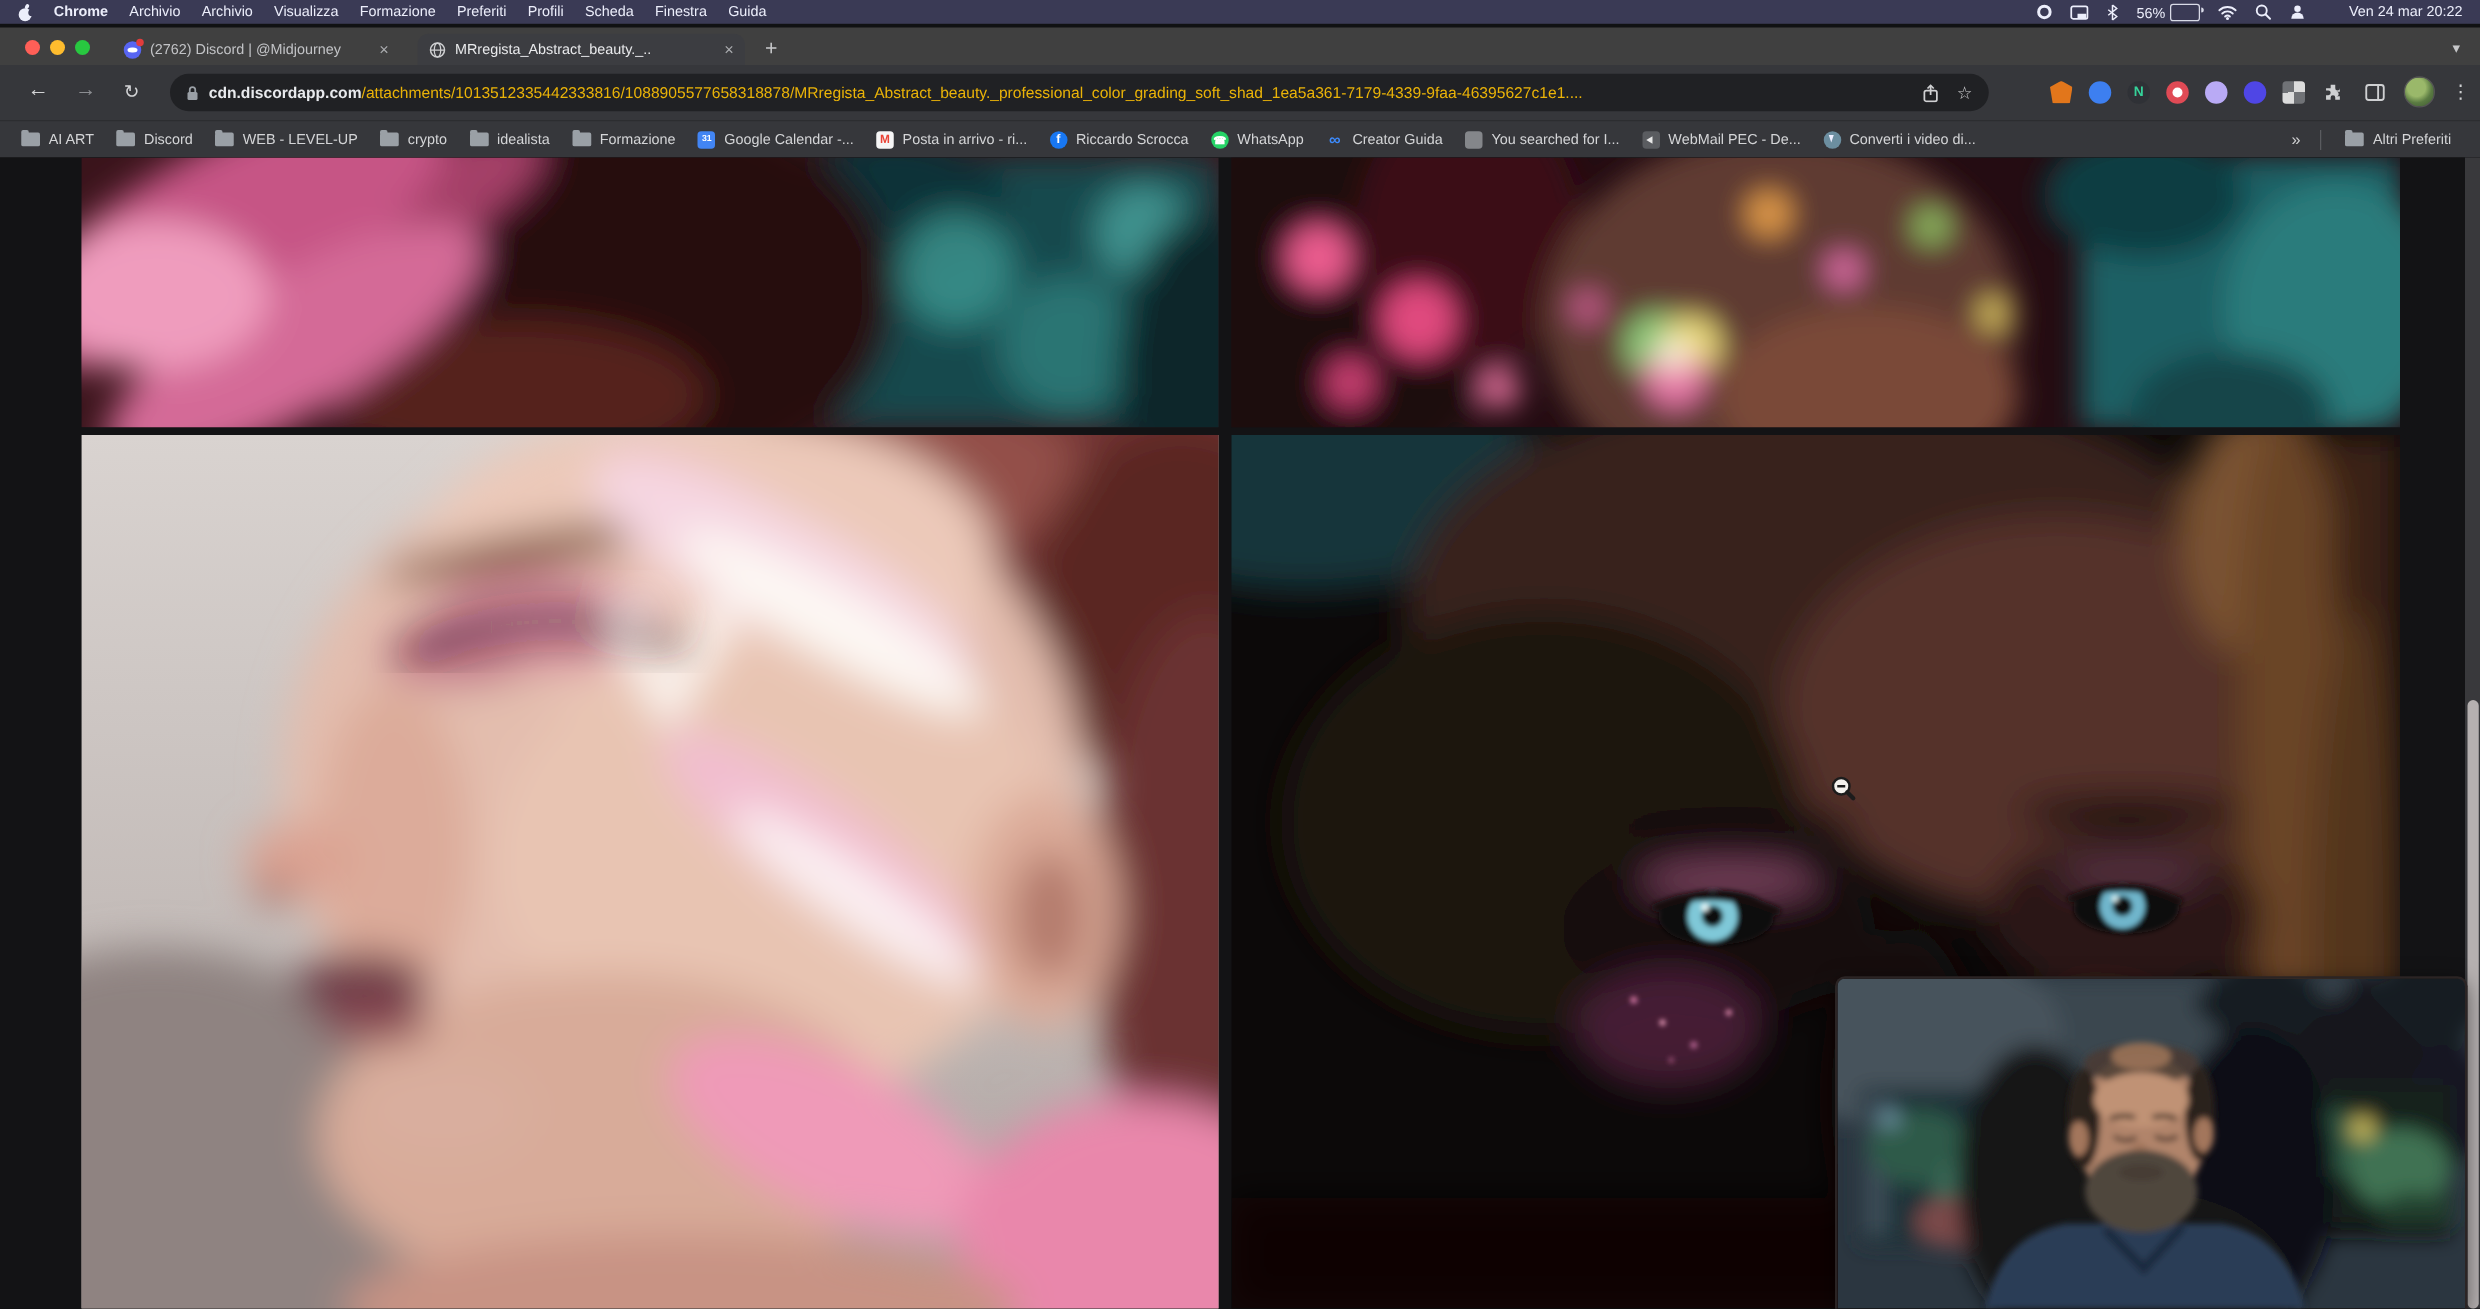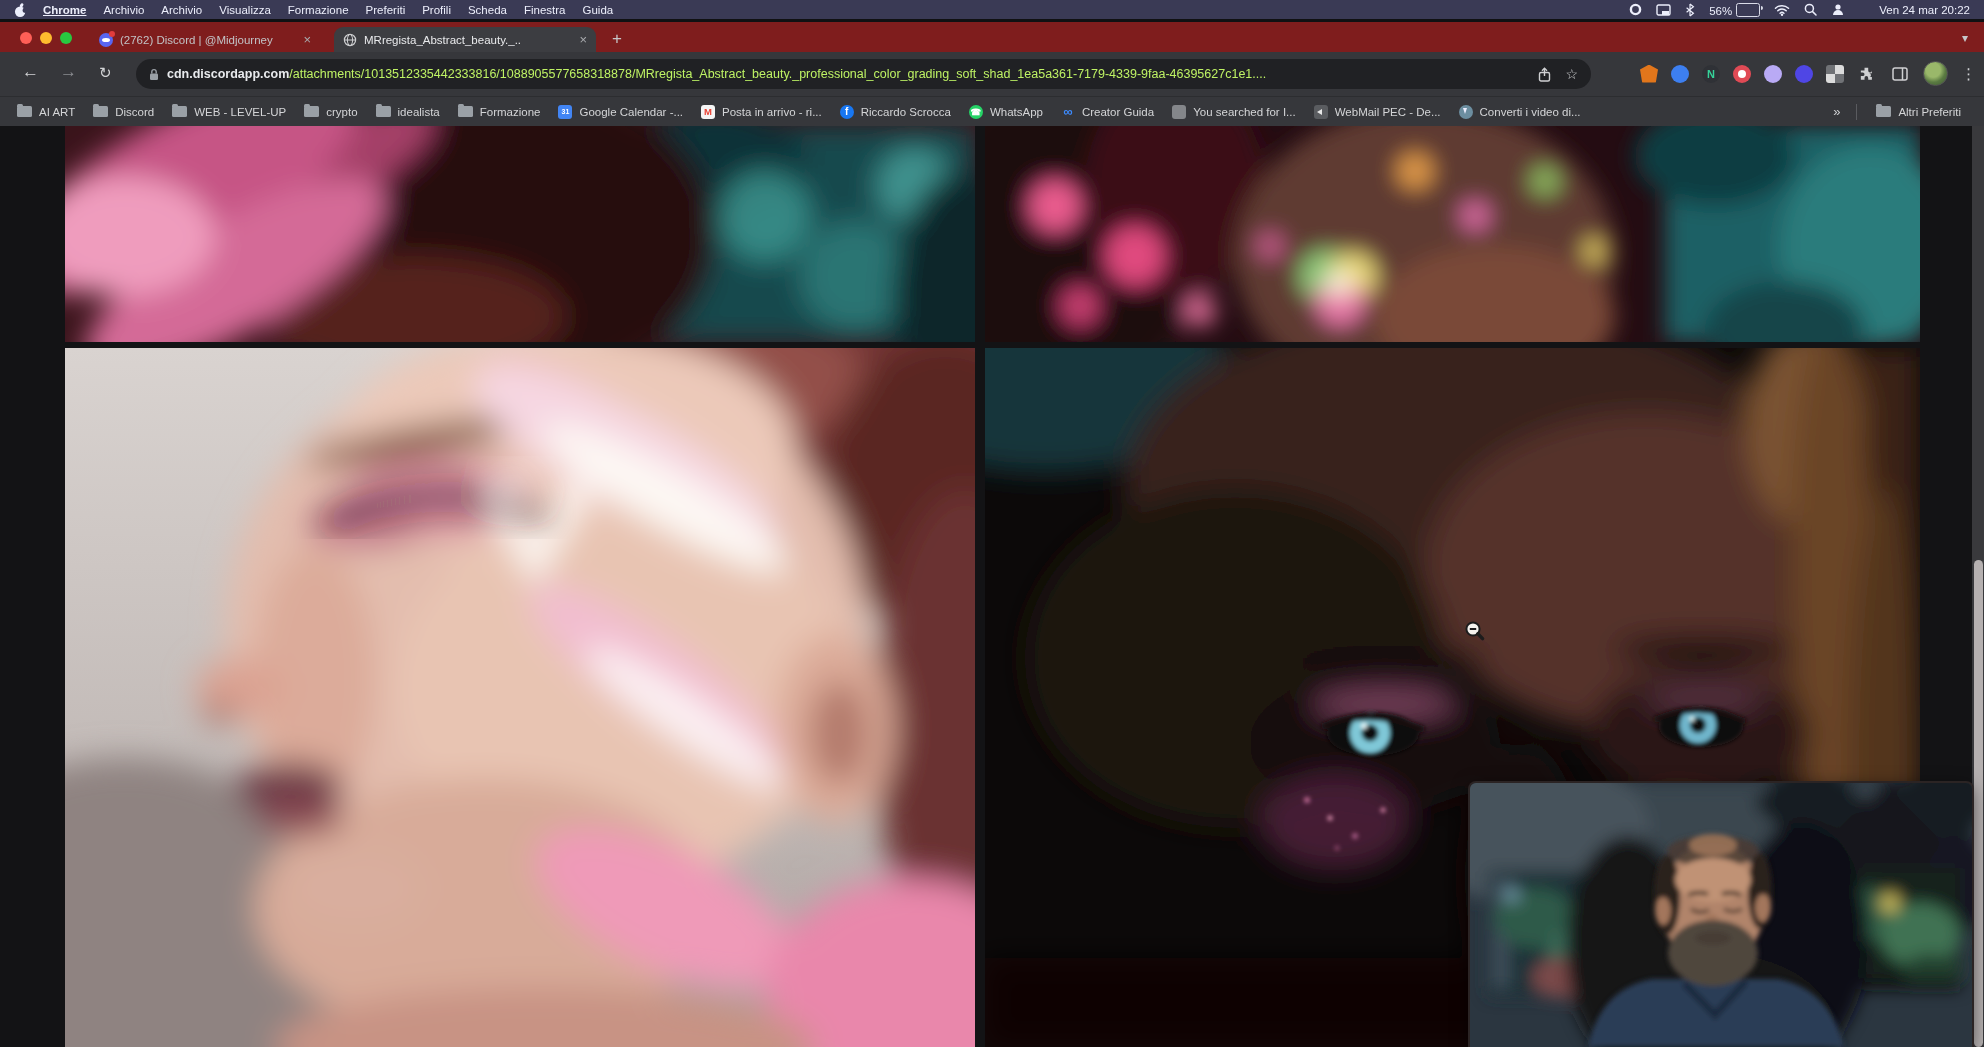--- a/index.html
+++ b/index.html
@@ -3,31 +3,31 @@
 <meta charset="utf-8">
 <style>
   html,body{margin:0;padding:0;}
   body{width:1984px;height:1047px;position:relative;overflow:hidden;
        background:#131315;font-family:"Liberation Sans",sans-serif;
        -webkit-font-smoothing:antialiased;}
   
   .menubar{position:absolute;top:0;left:0;right:0;height:19px;background:#3a3a55;
            display:flex;align-items:center;padding:0 14px;color:#eceefb;font-size:11.5px;z-index:50;}
   .menubar .mitem{margin-right:17px;white-space:nowrap;}
-  .menubar .app-name{font-weight:700;text-decoration:underline;}
+  .menubar .app-name{font-weight:700;}
   .apple{width:13px;height:15px;margin-right:16px;position:relative;top:1px;}
   .mb-right{margin-left:auto;display:flex;align-items:center;gap:14px;}
   .mb-ic{display:inline-flex;align-items:center;}
   .batt-wrap{display:flex;align-items:flex-end;gap:4px;}
   .batt-body{width:20px;height:10px;border:1px solid #d9dbe8;border-radius:2.5px;position:relative;padding:1px;}
   .batt-body::after{content:"";position:absolute;right:-4px;top:2.5px;width:2px;height:4px;background:#d9dbe8;border-radius:0 2px 2px 0;}
   .batt-fill{height:100%;width:56%;background:#ffffff;border-radius:1px;}
   .clock{white-space:nowrap;margin-left:20px;}
   
-  .tabstrip{position:absolute;top:19px;left:0;right:0;height:33px;background:#7f1d1d;}
+  .tabstrip{position:absolute;top:19px;left:0;right:0;height:33px;background:#404040;}
   .tabstrip::before{content:"";position:absolute;top:0;left:0;right:0;height:3px;background:#101113;}
   .lights{position:absolute;left:20px;top:13px;display:flex;gap:8px;}
   .light{width:12px;height:12px;border-radius:50%;}
   .l-close{background:#ff5f57;} .l-min{background:#febc2e;} .l-max{background:#28c840;}
   .tab{position:absolute;top:8px;height:25px;display:flex;align-items:center;gap:7px;
        font-size:11.5px;color:#c2c3c6;padding:0 9px;box-sizing:border-box;}
   .tab .title{white-space:nowrap;overflow:hidden;text-overflow:ellipsis;flex:1;}
   .tab1{left:90px;width:230px;}
   .tab2{left:334px;width:262px;background:#3c3d41;border-radius:9px 9px 0 0;color:#e9eaec;}
   .tab-close{color:#a9abae;font-size:13px;line-height:1;cursor:default;}
@@ -39,21 +39,21 @@
   .tab-chevron{position:absolute;right:16px;top:12px;color:#c6c7c9;font-size:12px;}
   
   .toolbar{position:absolute;top:52px;left:0;right:0;height:44px;background:#36373b;}
   .nav-btn{position:absolute;top:10px;font-size:17px;color:#d2d3d5;}
   .nav-back{left:22px;} .nav-fwd{left:60px;color:#8b8d91;} .nav-reload{left:99px;font-size:15px;top:12px;}
   .omnibox{position:absolute;left:136px;top:7px;width:1455px;height:30px;background:#202124;
            border-radius:15px;display:flex;align-items:center;padding:0 13px;box-sizing:border-box;}
   .omni-lock{flex:none;margin-right:8px;}
   .omni-text{font-size:12.5px;white-space:nowrap;overflow:hidden;flex:1;}
   .omni-host{color:#e8eaed;font-weight:600;}
-  .omni-path{color:#bef264;margin-top:33px;}
+  .omni-path{color:#eab308;margin-top:33px;}
   .omni-actions{display:flex;align-items:center;gap:14px;margin-left:10px;flex:none;}
   .omni-actions .act{color:#cfd0d2;font-size:14px;}
   .ext-row{position:absolute;right:8px;top:9px;display:flex;align-items:center;gap:13px;}
   .ext{width:18px;height:18px;border-radius:50%;position:relative;flex:none;}
   .ext-fox{background:#e2761b;border-radius:4px;clip-path:polygon(50% 0,100% 28%,88% 100%,12% 100%,0 28%);}
   .ext-blue{background:#3d7ff0;}
   .ext-darkn{background:#2f3136;color:#35d39a;font-size:11px;font-weight:700;display:flex;align-items:center;justify-content:center;}
   .ext-red{background:#e04a55;}
   .ext-red::after{content:"";position:absolute;left:5px;top:5px;width:8px;height:8px;border-radius:50%;background:#fff;}
   .ext-lav{background:#b9aaf5;}

